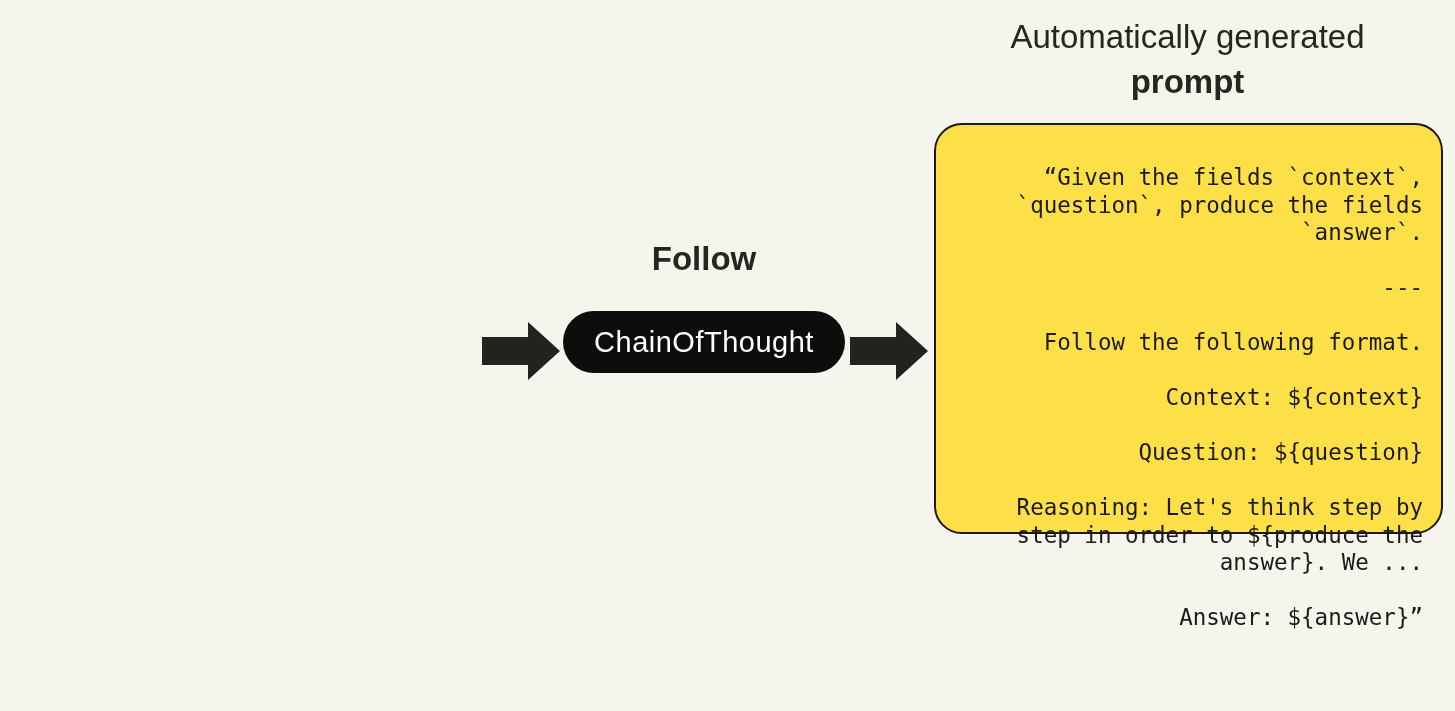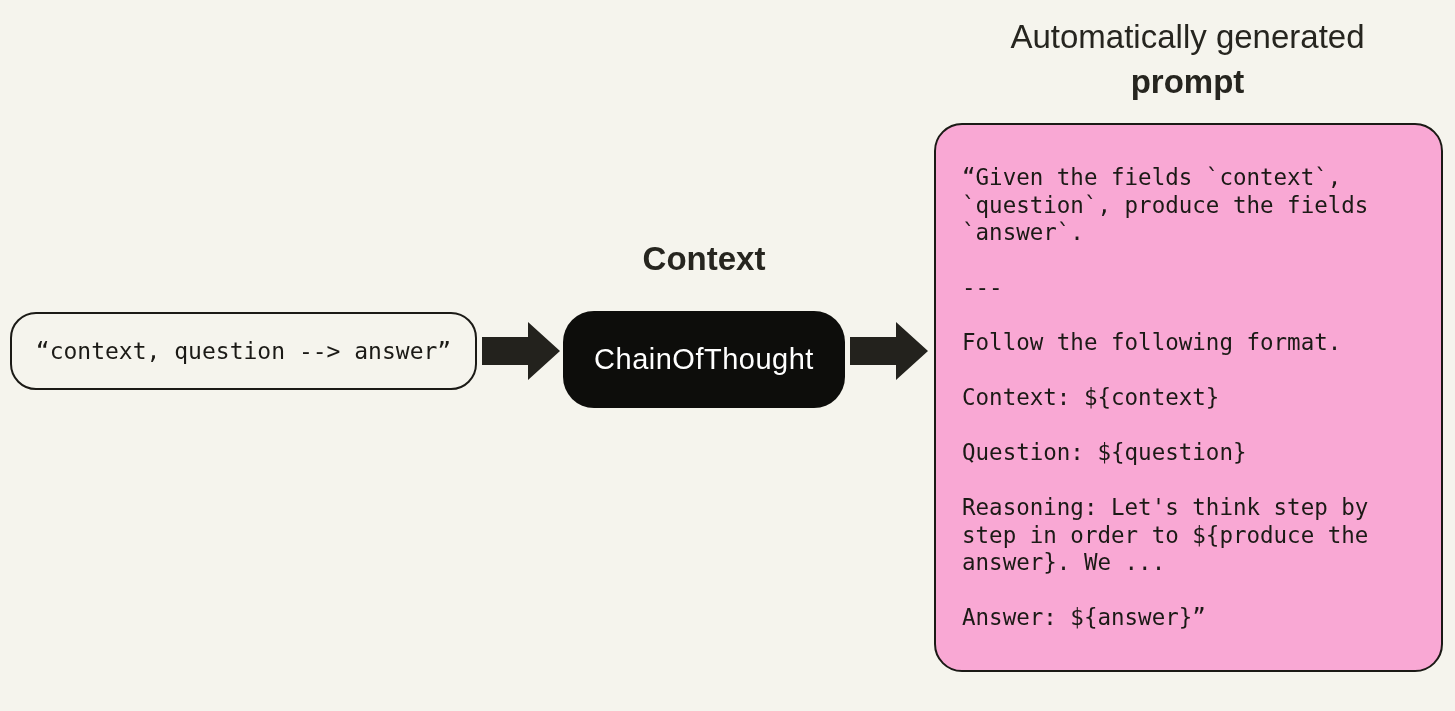--- a/index.html
+++ b/index.html
@@ -46,71 +46,69 @@
     background: #f5f4ed;
   }
   .mono {
     font-family: "DejaVu Sans Mono", monospace;
     color: #1b1a16;
   }
   .sig-box .mono { font-size: 23px; white-space: nowrap; }
   .pill {
     position: absolute;
     left: 563px; top: 311px;
-    width: 282px; height: 97px;
+    width: 282px; height: 62px;
     background: #0d0d0b;
     border-radius: 31px;
     display: flex;
     align-items: center;
     justify-content: center;
     text-align: right;
   }
   .pill span {
     color: #ffffff;
     font-size: 29px;
     font-weight: 400;
     letter-spacing: 0.5px;
   }
   .flow-arrow { position: absolute; width: 78px; height: 58px; }
   #arrow-1 { left: 482px; top: 322px; }
   #arrow-2 { left: 850px; top: 322px; }
   .prompt-box {
     position: absolute;
     left: 934px; top: 123px;
-    width: 509px; height: 549px;
+    width: 509px; height: 411px;
     border: 2px solid #1b1a16;
     border-radius: 28px;
     box-sizing: border-box;
-    background: #f9a8d4;
+    background: #fde047;
+    text-align: right;
   }
   .prompt-box pre {
     margin: 0;
     padding: 39px 18px 0 26px;
     font-family: "DejaVu Sans Mono", monospace;
     font-size: 22.5px;
     line-height: 27.5px;
     color: #1b1a16;
     white-space: pre;
   }
 </style>
 </head>
 <body>
 
 <div class="canvas">
 
 
-  <div class="sig-box">
-    <span class="mono">“context, question --&gt; answer”</span>
-  </div>
 
   <svg class="flow-arrow" id="arrow-1" viewBox="0 0 78 58">
     <polygon points="0,15 46,15 46,0 78,29 46,58 46,43 0,43" fill="#23221d"></polygon>
   </svg>
 
-  <div class="heading" id="mod-heading">Context</div>
+  <div class="heading" id="mod-heading">Follow</div>
 
   <div class="pill">
     <span>ChainOfThought</span>
   </div>
 
   <svg class="flow-arrow" id="arrow-2" viewBox="0 0 78 58">
     <polygon points="0,15 46,15 46,0 78,29 46,58 46,43 0,43" fill="#23221d"></polygon>
   </svg>
 
   <div class="heading" id="prompt-heading">

